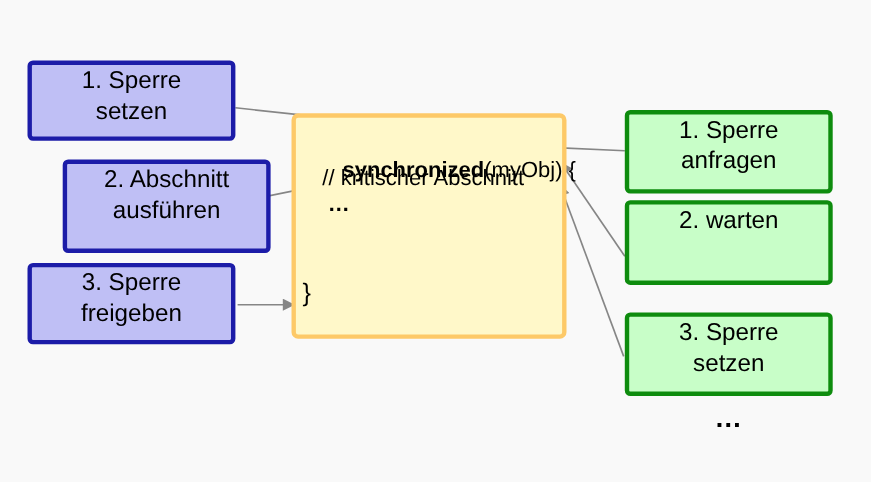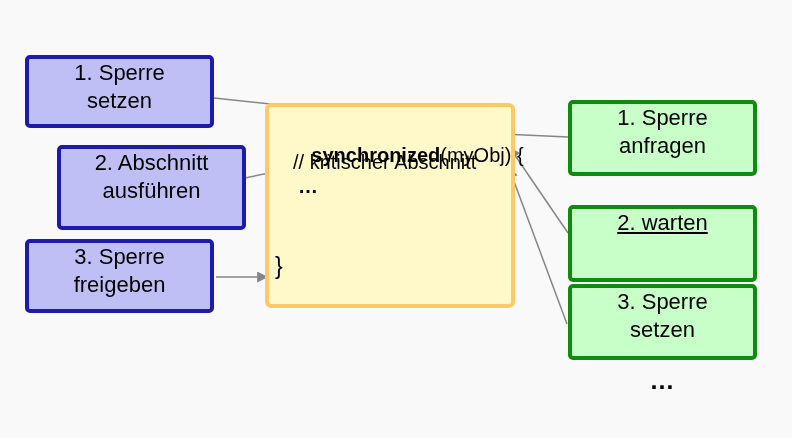--- a/index.html
+++ b/index.html
@@ -46,21 +46,21 @@
   .codeline{position:absolute;white-space:pre;}
   .cl1{left:9px;top:14px;}
   .cl1 .kw{font-weight:bold;}
   .cl2{left:24px;top:44px;}
   .cl3{left:29px;top:68px;font-weight:bold;}
   .cl4{left:6px;top:146px;font-size:23px;}
   .l1{left:25px;top:55px;width:189px;height:73px;}
   .l2{left:25px;top:145px;width:189px;height:85px;margin-left:32px;}
   .l3{left:25px;top:239px;width:189px;height:74px;}
   .r1{left:568px;top:100px;width:189px;height:76px;}
-  .r2{left:568px;top:205px;width:189px;height:77px;text-decoration:underline;}
+  .r2{left:568px;top:182px;width:189px;height:77px;}
   .r3{left:568px;top:284px;width:189px;height:76px;}
   .more{
     position:absolute;left:631px;top:366px;width:62px;
     text-align:center;font-size:25px;font-weight:bold;
   }
 </style>
 </head>
 <body>
 
 <div class="stage">

